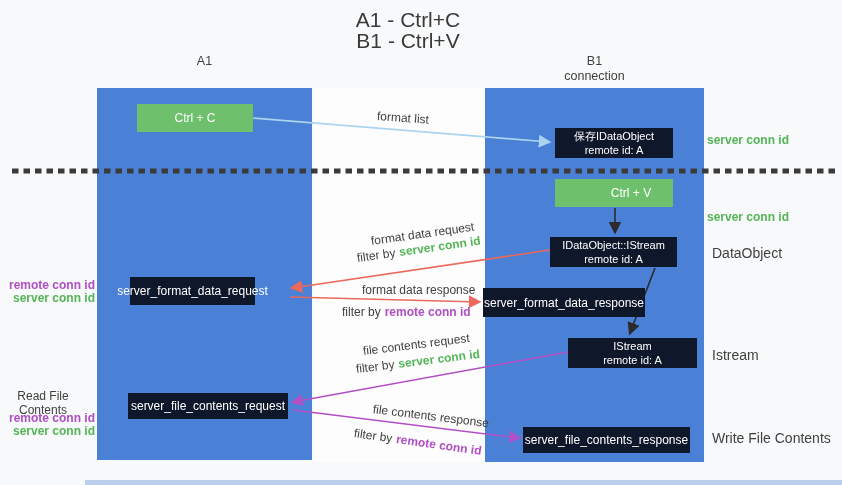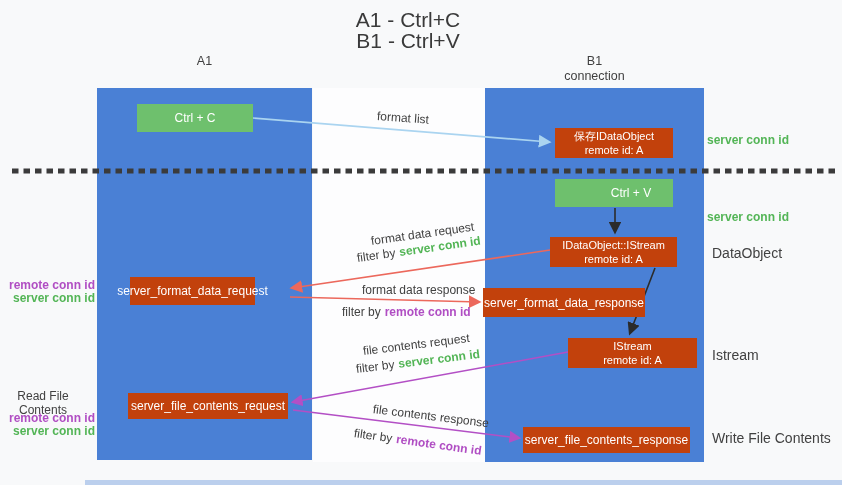--- a/index.html
+++ b/index.html
@@ -36,21 +36,21 @@
     font-size:21px;line-height:21px;color:#3a3a3a;
   }
   .node{
     position:absolute;
     display:flex;flex-direction:column;align-items:center;justify-content:center;
     color:#fff;text-align:center;
     box-sizing:border-box;
     z-index:3;
   }
   .node.green{background:#6ec06d;font-size:12px;}
-  .node.orange{background:#c2410c;}
+  .node.orange{background:#0f172a;}
   .node .l{font-size:11px;line-height:14px;}
   .node.single{font-size:12px;}
   .n-ctrl-c{left:137px;top:104px;width:116px;height:28px;}
   .n-save{left:555px;top:128px;width:118px;height:30px;}
   .n-ctrl-v{left:555px;top:179px;width:118px;height:28px;padding-left:34px;}
   .n-getdata{left:550px;top:237px;width:127px;height:30px;}
   .n-fmt-req{left:130px;top:277px;width:125px;height:28px;}
   .n-fmt-resp{left:483px;top:288px;width:162px;height:29px;}
   .n-istream{left:568px;top:338px;width:129px;height:30px;}
   .n-file-req{left:128px;top:393px;width:160px;height:26px;}

